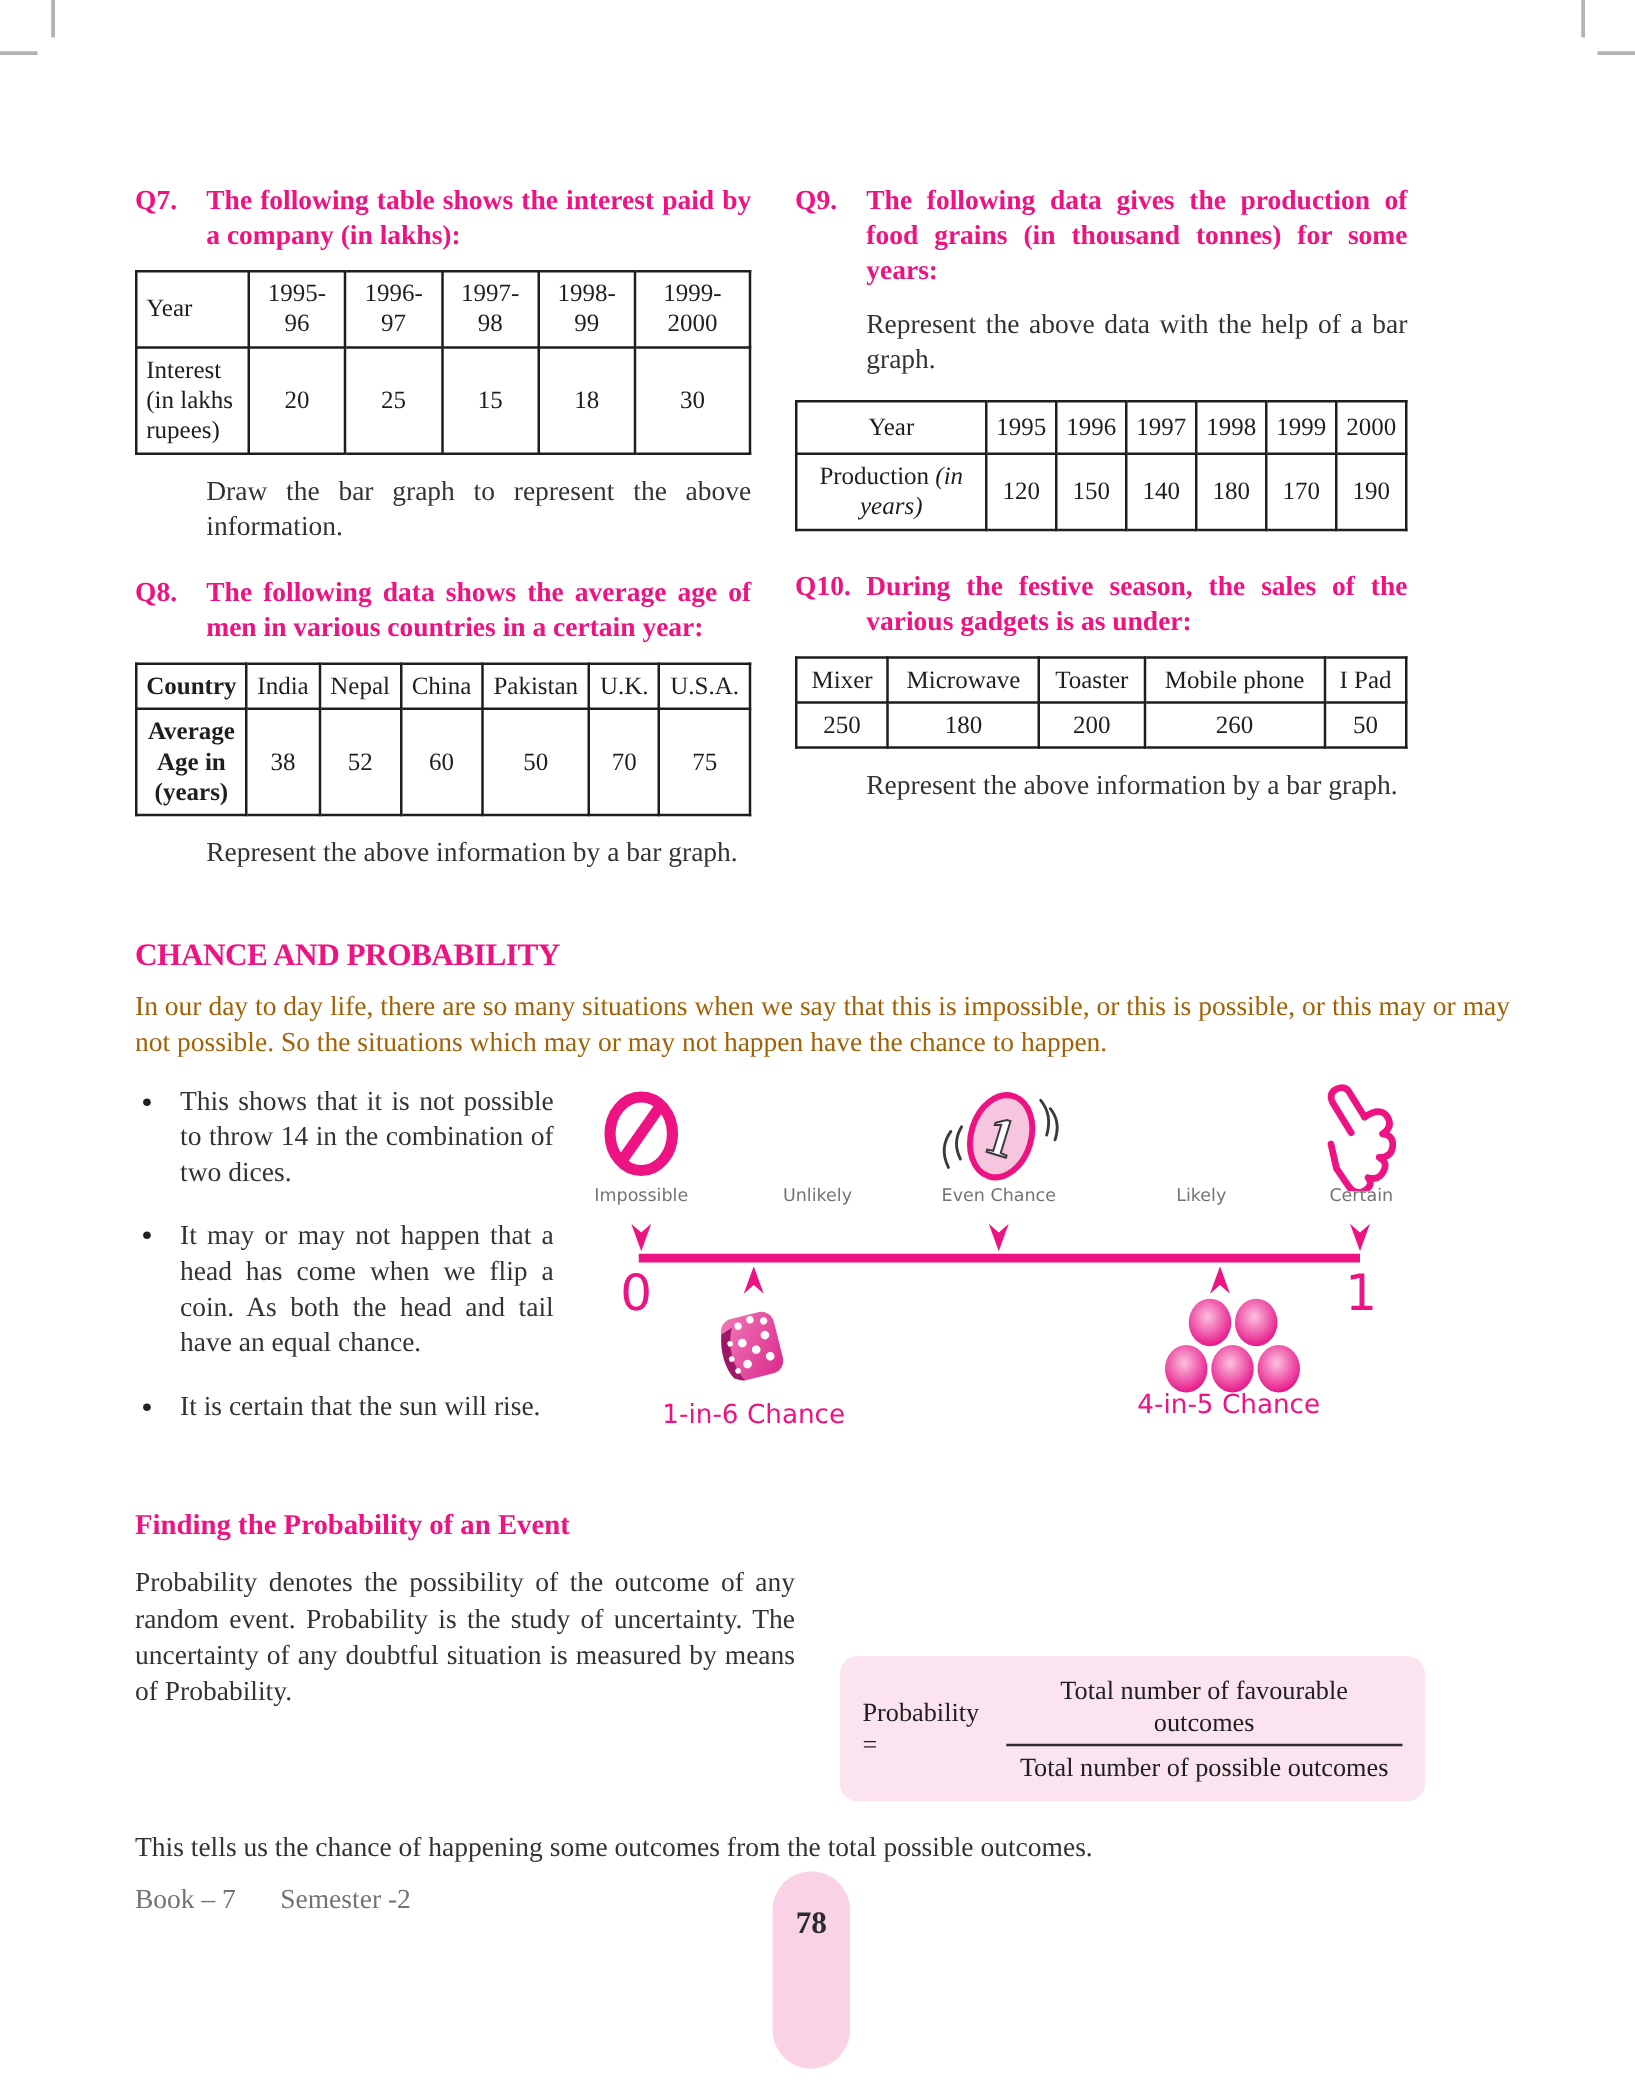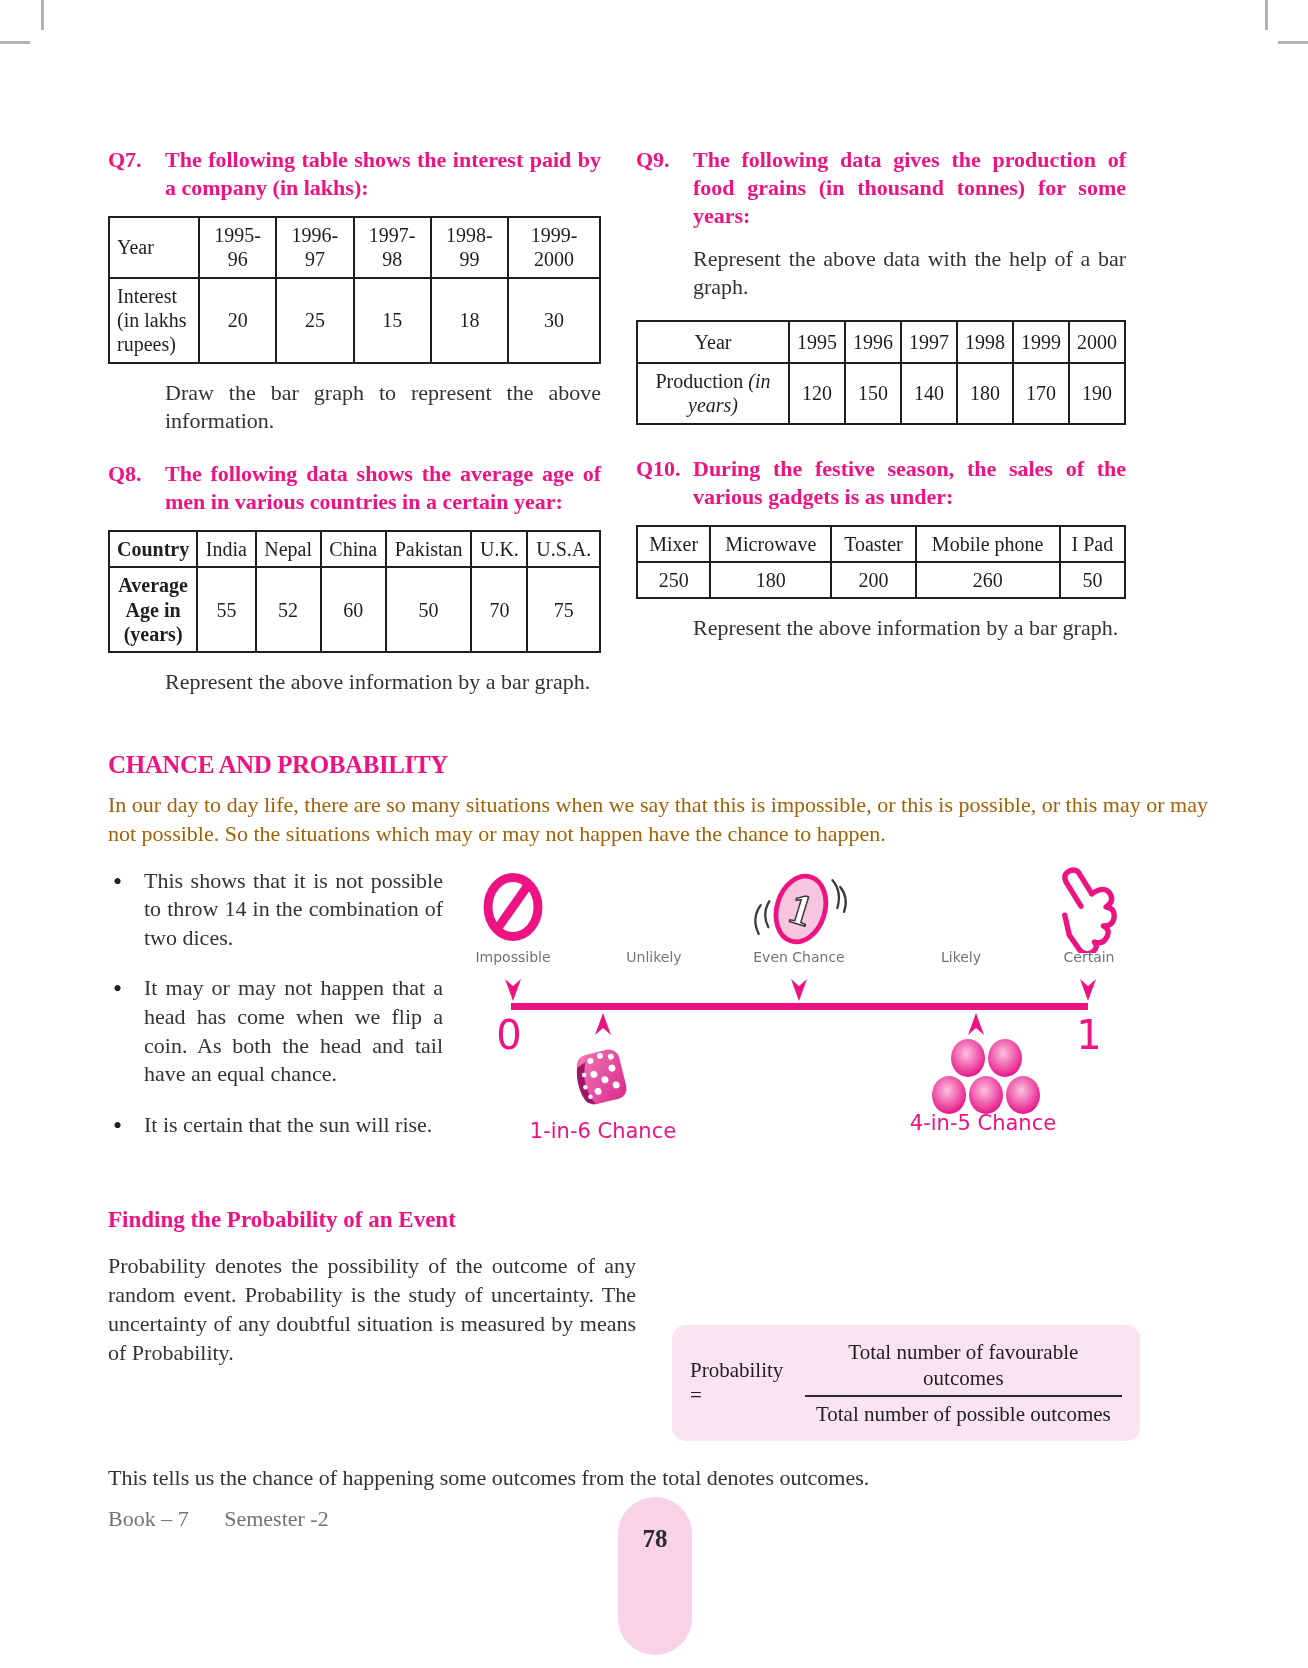--- a/index.html
+++ b/index.html
@@ -54,21 +54,21 @@
                  background:#fbe4f0; border-radius:14px; padding:14px 18px;
                  display:flex; align-items:center; justify-content:center; font-size:21px; color:#1e1e1e; }
   .frac { display:inline-block; text-align:center; margin-left:9px; line-height:1.25; }
   .frac .num { padding:0 8px 4px; border-bottom:2px solid #2b2b2b; }
   .frac .den { padding-top:4px; }
   .closing { margin-top:24px; font-size:22px; color:#333; }
 
   
   .footer-left { position:absolute; left:108px; top:1506px; font-size:22px; color:#737373; }
   .footer-left span + span { margin-left:30px; }
-  .page-capsule { position:absolute; left:618px; top:1497px; width:74px; height:158px;
+  .page-capsule { position:absolute; left:618px; top:1497px; width:62px; height:158px;
                   background:#f9d2e5; border-radius:37px; text-align:center; }
   .page-capsule .pg { display:block; margin-top:28px; font-size:25px; font-weight:bold; color:#2b2b2b; }
 </style>
 </head>
 <body>
 
 <div class="crop" style="left:41px;top:0;width:3px;height:30px;"></div>
 <div class="crop" style="left:0;top:41px;width:30px;height:3px;"></div>
 <div class="crop" style="left:1265px;top:0;width:3px;height:30px;"></div>
 <div class="crop" style="left:1278px;top:41px;width:30px;height:3px;"></div>
@@ -117,21 +117,21 @@
               <td class="lbl-left">Country</td>
               <td>India</td>
               <td>Nepal</td>
               <td>China</td>
               <td>Pakistan</td>
               <td>U.K.</td>
               <td>U.S.A.</td>
             </tr>
             <tr>
               <td class="lbl-center">Average Age in (years)</td>
-              <td>55</td>
+              <td>38</td>
               <td>52</td>
               <td>60</td>
               <td>50</td>
               <td>70</td>
               <td>75</td>
             </tr>
           </tbody>
         </table>
         <p class="q-note">Represent the above information by a bar graph.</p>
       </div>
@@ -326,21 +326,21 @@
     <p class="prob-para">Probability denotes the possibility of the outcome of any random event. Probability is the study of uncertainty. The uncertainty of any doubtful situation is measured by means of Probability.</p>
     <div class="formula-box">
       <span>Probability =</span>
       <span class="frac">
         <span class="num" style="display:block;">Total number of favourable outcomes</span>
         <span class="den" style="display:block;">Total number of possible outcomes</span>
       </span>
     </div>
   </div>
 
-  <p class="closing">This tells us the chance of happening some outcomes from the total denotes outcomes.</p>
+  <p class="closing">This tells us the chance of happening some outcomes from the total possible outcomes.</p>
 </div>
 
 <div class="footer-left">
   <span>Book – 7</span>
   <span>Semester -2</span>
 </div>
 <div class="page-capsule">
   <span class="pg">78</span>
 </div>
 

